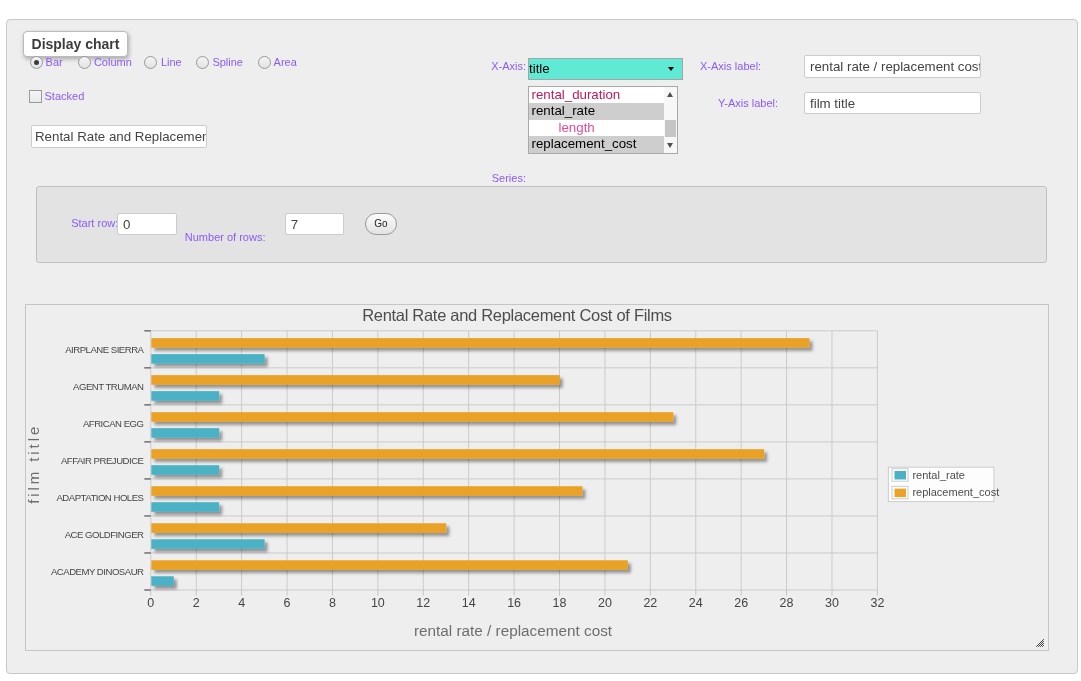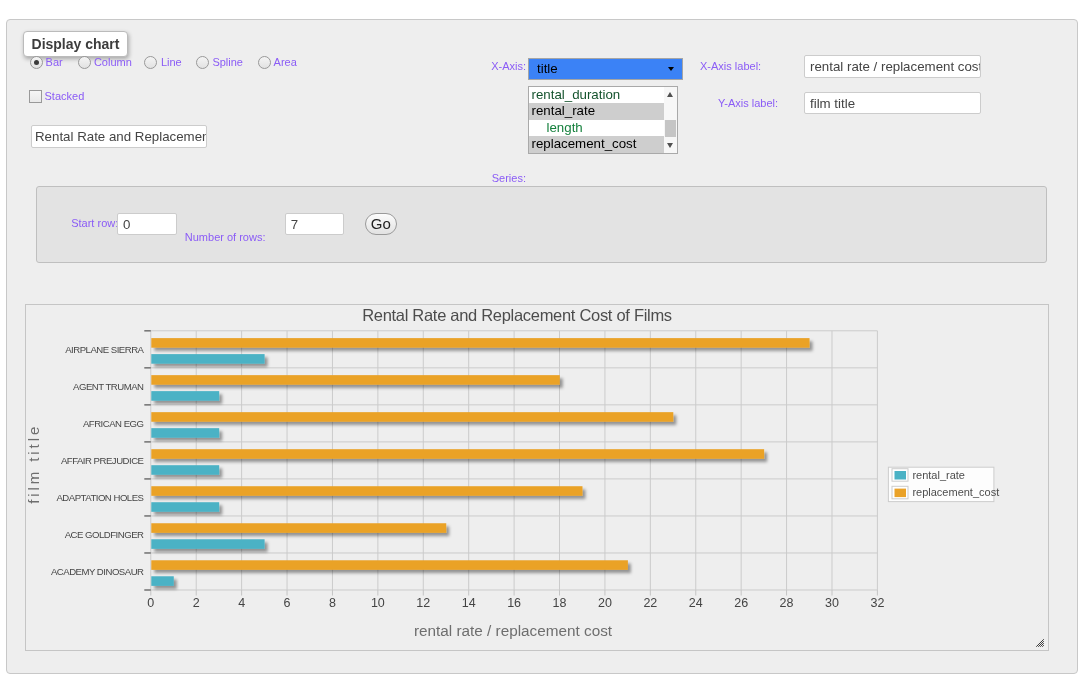--- a/index.html
+++ b/index.html
@@ -27,50 +27,50 @@
 <div class="lbl" style="left:212.4px; top:56px;">Spline</div>
 <div class="radio" style="left:257.5px; top:56px;"></div>
 <div class="lbl" style="left:273.6px; top:56px;">Area</div>
 
 <div class="abs" style="left:29px; top:90px; width:13px; height:13px; border:1px solid #999; background:linear-gradient(#f6f6f6,#e9e9e9);"></div>
 <div class="lbl" style="left:44.5px; top:90px;">Stacked</div>
 
 <div class="inp" style="left:31px; top:125px; width:176px; height:23px; padding-left:3px;">Rental Rate and Replacement Cost of Films</div>
 
 <div class="lbl" style="left:440px; top:60px; width:86px; text-align:right;">X-Axis:</div>
-<div class="abs" style="left:528px; top:57.5px; width:154.5px; height:22px; background:#3b82f6; border:1px solid #a5a5a5; font-size:13.3px; color:#000; line-height:20px; padding-left:8px;">title
+<div class="abs" style="left:528px; top:57.5px; width:154.5px; height:22px; background:#5eead4; border:1px solid #a5a5a5; font-size:13.3px; color:#000; line-height:20px; ">title
   <span style="position:absolute; right:8px; top:8px; width:0; height:0; border-left:3.5px solid transparent; border-right:3.5px solid transparent; border-top:4.5px solid #000;"></span>
 </div>
 
 <div class="lbl" style="left:700px; top:60px; width:96px; text-align:left;">X-Axis label:</div>
 <div class="inp" style="left:804px; top:55px; width:177px; height:22.6px;">rental rate / replacement cost</div>
 
 <div class="lbl" style="left:440px; top:136px; width:86px; text-align:right;margin-top:36px;">Series:</div>
 <div class="abs" style="left:527.5px; top:85.5px; width:150.5px; height:68.5px; background:#fff; border:1px solid #a9a9a9; overflow:hidden;">
-  <div style="position:absolute; left:0; top:0; width:135px; height:16.6px; font-size:13.3px; line-height:16.6px; padding-left:3px; color:#14532d;">rental_duration</div>
+  <div style="position:absolute; left:0; top:0; width:135px; height:16.6px; font-size:13.3px; line-height:16.6px; padding-left:3px; color:#be185d;">rental_duration</div>
   <div style="position:absolute; left:0; top:16.6px; width:135px; height:16.6px; background:#cecece; font-size:13.3px; line-height:16.6px; padding-left:3px; color:#000;">rental_rate</div>
-  <div style="position:absolute; left:4px; top:33.2px; width:135px; height:16.6px; font-size:13.3px; line-height:16.6px; padding-left:14px; color:#15803d;">length</div>
+  <div style="position:absolute; left:16px; top:33.2px; width:135px; height:16.6px; font-size:13.3px; line-height:16.6px; padding-left:14px; color:#ec4899;">length</div>
   <div style="position:absolute; left:0; top:49.8px; width:135px; height:16.8px; background:#cecece; font-size:13.3px; line-height:16.6px; padding-left:3px; color:#000;">replacement_cost</div>
 
   <div style="position:absolute; right:0; top:0; width:13.5px; height:100%; background:#f7f7f7;">
     <div style="position:absolute; left:3px; top:5px; width:0; height:0; border-left:3.5px solid transparent; border-right:3.5px solid transparent; border-bottom:5px solid #505050;"></div>
     <div style="position:absolute; left:1.5px; top:33px; width:10.5px; height:17px; background:#c5c5c5;"></div>
     <div style="position:absolute; left:3px; bottom:5px; width:0; height:0; border-left:3.5px solid transparent; border-right:3.5px solid transparent; border-top:5px solid #505050;"></div>
   </div>
 </div>
 
 <div class="lbl" style="left:700px; top:96.5px; width:96px; text-align:center;">Y-Axis label:</div>
 <div class="inp" style="left:804px; top:91.5px; width:177px; height:22.4px;">film title</div>
 
 <div class="abs" style="left:35.5px; top:186px; width:1011px; height:76.5px; background:#e3e3e3; border:1px solid #bfbfbf; border-radius:3px;"></div>
 <div class="lbl" style="left:55.2px; top:217px;margin-left:16px;">Start row:</div>
 <div class="inp" style="left:117px; top:213px; width:60px; height:22px;">0</div>
 <div class="lbl" style="left:184.8px; top:217px;margin-top:14px;">Number of rows:</div>
 <div class="inp" style="left:284.7px; top:213px; width:59px; height:22px;">7</div>
-<div class="abs" style="left:364.7px; top:212.9px; width:32.3px; height:22.4px; border:1px solid #9a9a9a; border-radius:11.5px; background:linear-gradient(#fcfcfc,#e2e2e2); font-size:15px; color:#222; text-align:center; line-height:20.5px;">Go</div>
+<div class="abs" style="left:364.7px; top:212.9px; width:32.3px; height:22.4px; border:1px solid #9a9a9a; border-radius:11.5px; background:linear-gradient(#fcfcfc,#e2e2e2); font-size:10px; color:#222; text-align:center; line-height:20.5px;">Go</div>
 
 <div class="abs" style="left:24.7px; top:304px; width:1024.5px; height:346.5px; background:#eeeeee; border:1px solid #c5c5c5;"></div>
 
 <svg class="abs" style="left:0; top:0;" width="1081" height="681" viewBox="0 0 1081 681">
   <defs>
     <filter id="barshadow" x="-20%" y="-50%" width="140%" height="220%">
       <feDropShadow dx="3" dy="3.2" stdDeviation="1.7" flood-color="#000" flood-opacity="0.38"></feDropShadow>
     </filter>
     <pattern id="grip" width="2" height="2" patternUnits="userSpaceOnUse">
       <rect x="0" y="0" width="1" height="1" fill="#3c3c3c"></rect>

